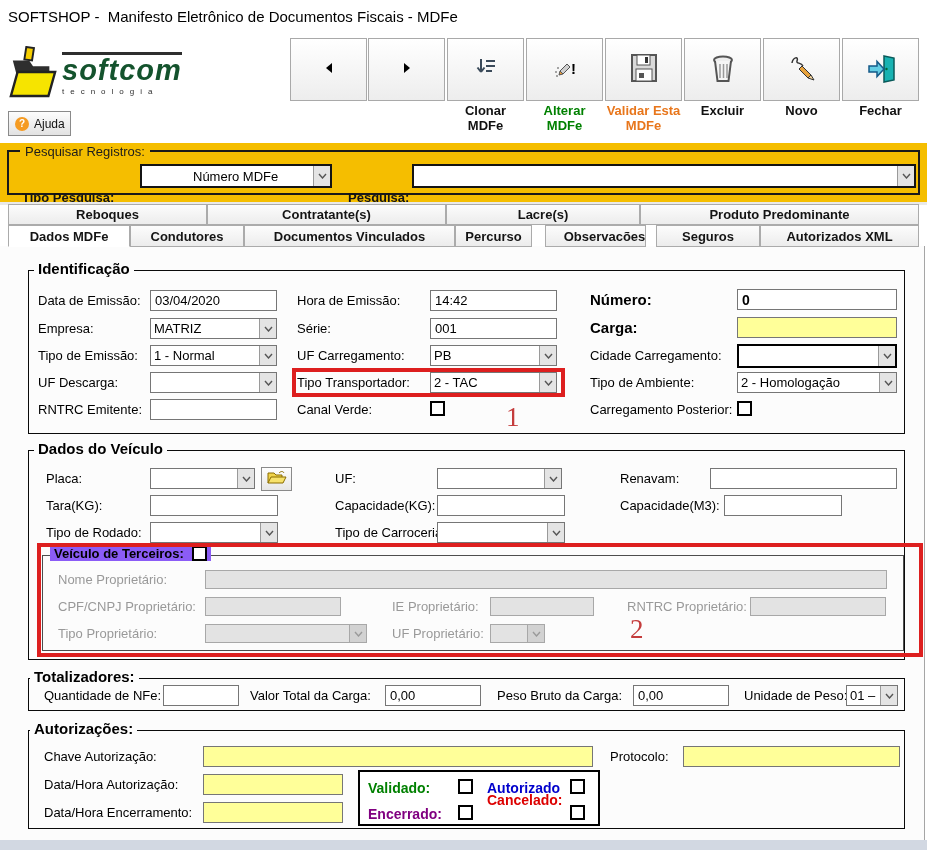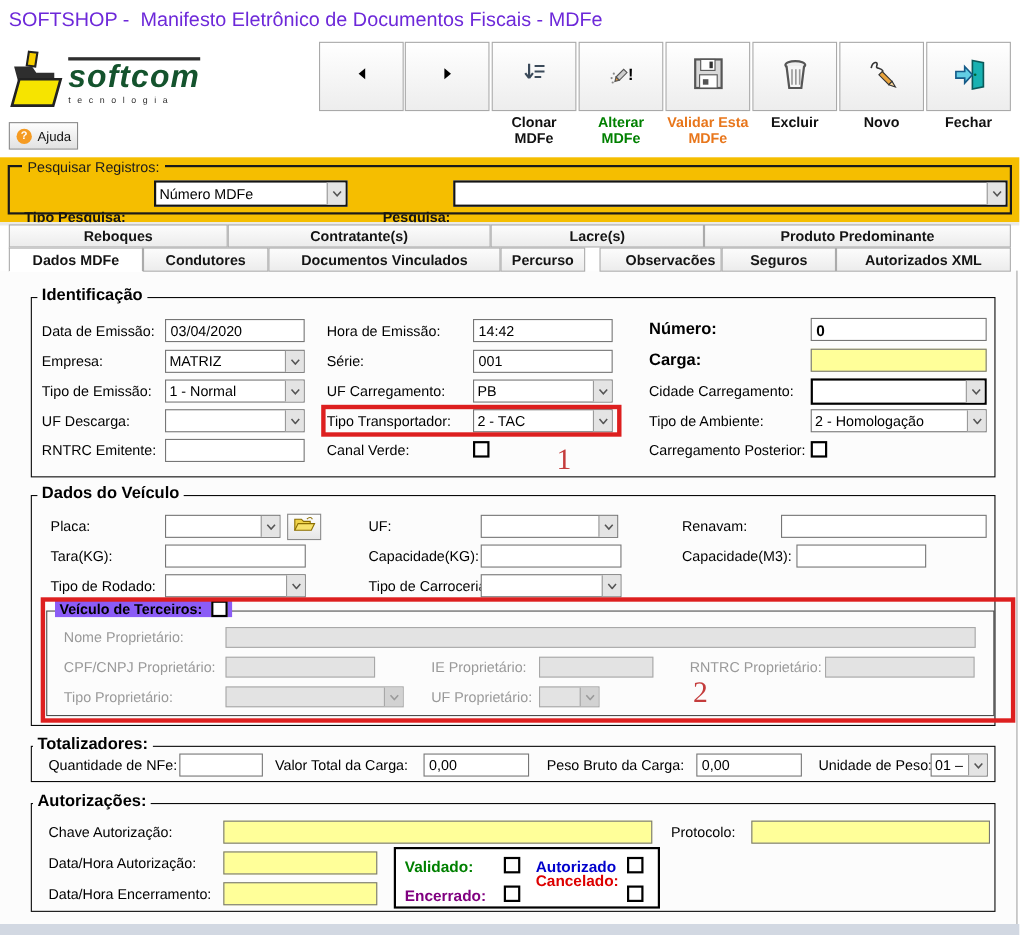--- a/index.html
+++ b/index.html
@@ -1,20 +1,20 @@
 <!DOCTYPE html>
 <html><head>
 <meta charset="utf-8">
 <style>
   * { box-sizing: border-box; }
   html,body { margin:0; padding:0; background:#ffffff; }
   #screen { position:relative; width:927px; height:850px; background:#ffffff;
             font-family:"Liberation Sans", sans-serif; overflow:hidden; }
 
-  .window-title { position:absolute; left:8px; top:8px; font-size:18px; color:#6d28d9; white-space:pre; }
+  .window-title { position:absolute; left:8px; top:8px; font-size:15px; color:#000000; white-space:pre; }
 
   
   .logo { position:absolute; left:8px; top:42px; width:190px; height:64px; display:flex; align-items:center; }
   .logo-text { margin-left:4px; }
   .brand { display:block; font-size:29px; font-weight:bold; font-style:italic; color:#14532d;
            border-top:3px solid #2e2e2e; line-height:1.0; padding-top:1px; letter-spacing:1px;}
   .tagline { display:block; font-size:8px; letter-spacing:6px; color:#2e2e2e; margin-top:2px; }
 
   
   .ajuda { position:absolute; left:8px; top:111px; width:63px; height:25px;
@@ -195,21 +195,21 @@
   <div class="tlabel green" style="left:526px;">Alterar MDFe</div>
   <div class="tlabel orange" style="left:605px;">Validar Esta MDFe</div>
   <div class="tlabel" style="left:684px;">Excluir</div>
   <div class="tlabel" style="left:763px;">Novo</div>
   <div class="tlabel" style="left:842px;">Fechar</div>
 
   <div class="band"></div>
   <div class="band-group"></div>
   <div class="band-legend">Pesquisar Registros:</div>
   <div class="band-lbl" style="left:22px; top:166px;">Tipo Pesquisa:</div>
-  <div class="combo dark" style="left:140px; top:164px; width:176px;">
+  <div class="combo dark" style="left:140px; top:164px; width:192px;padding-left:48px;">
     <span class="cv">Número MDFe</span>
     <span class="dd">
       <svg width="9" height="6" viewBox="0 0 9 6">
           <path d="M1 1 L4.5 5 L8 1" stroke="#555" fill="none" stroke-width="1.4"></path>
         </svg>
     </span>
   </div>
   <div class="band-lbl" style="left:348px; top:166px;">Pesquisa:</div>
   <div class="combo dark" style="left:412px; top:164px; width:504px;">
     <span class="cv"></span>
@@ -223,21 +223,21 @@
   <div class="tabgap"></div>
   <div class="page"></div>
   <div class="tab r1" style="left:8px;   width:199px;">Reboques</div>
   <div class="tab r1" style="left:207px; width:239px;">Contratante(s)</div>
   <div class="tab r1" style="left:446px; width:194px;">Lacre(s)</div>
   <div class="tab r1" style="left:640px; width:279px;">Produto Predominante</div>
   <div class="tab r2 active" style="left:8px;   width:122px;">Dados MDFe</div>
   <div class="tab r2" style="left:130px; width:114px;">Condutores</div>
   <div class="tab r2" style="left:244px; width:211px;">Documentos Vinculados</div>
   <div class="tab r2" style="left:455px; width:77px;">Percurso</div>
-  <div class="tab r2" style="left:545px; width:111px;padding-left:18px;">Observacões</div>
+  <div class="tab r2" style="left:545px; width:101px;padding-left:18px;">Observacões</div>
   <div class="tab r2" style="left:656px; width:104px;">Seguros</div>
   <div class="tab r2" style="left:760px; width:159px;">Autorizados XML</div>
 
   <div class="gbox" style="left:28px; top:270px; width:877px; height:164px;"></div>
   <div class="legend" style="left:34px; top:260px;">Identificação</div>
 
   <div class="lbl" style="left:38px; top:290px;">Data de Emissão:</div>
   <div class="tinput" style="left:150px; top:290px; width:127px;">
       <span>03/04/2020</span>
     </div>

